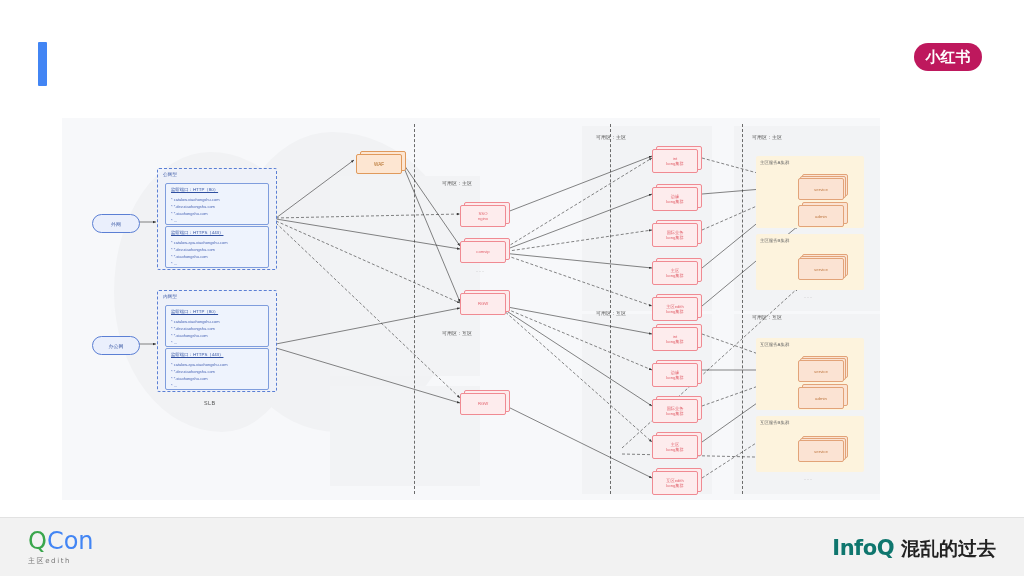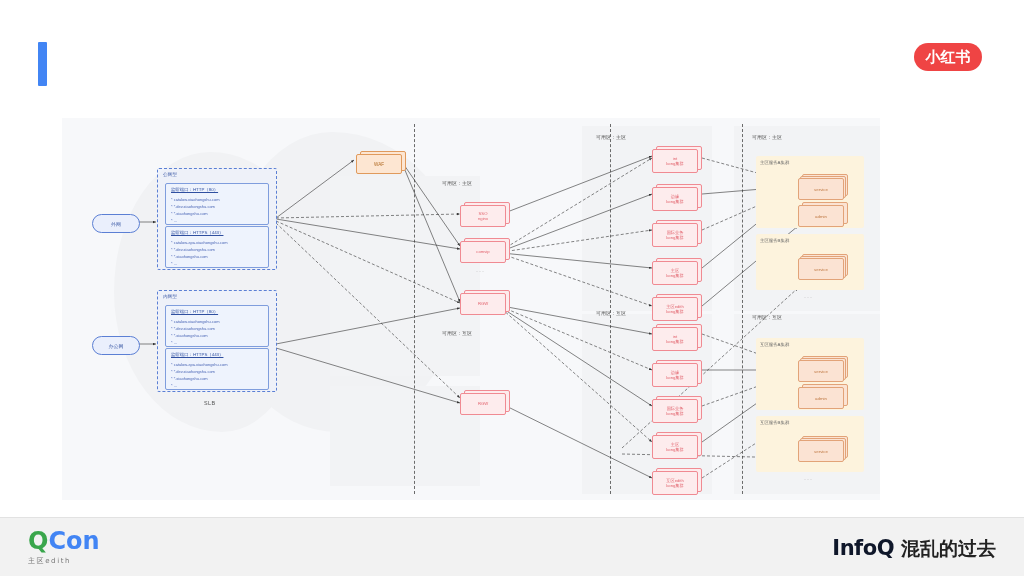--- a/index.html
+++ b/index.html
@@ -8,21 +8,21 @@
     background:#ffffff;
     font-family:"Liberation Sans","DejaVu Sans",sans-serif;
     position:relative;
   }
 
   
   #slide-header{position:absolute;left:0;top:0;width:1024px;height:110px;}
   #title-bar{position:absolute;left:38px;top:42px;width:9px;height:44px;background:#4285f4;border-radius:1px;}
   #page-title{position:absolute;left:60px;top:40px;font-size:38px;line-height:48px;color:#4285f4;
     font-family:"DejaVu Sans","Liberation Sans",sans-serif;font-weight:500;letter-spacing:1px;white-space:nowrap;}
-  #brand-logo{position:absolute;right:42px;top:43px;width:68px;height:28px;background:#ef4444;border-radius:14px;
+  #brand-logo{position:absolute;right:42px;top:43px;width:68px;height:28px;background:#be185d;border-radius:14px;
     display:flex;align-items:center;justify-content:center;color:#fff;font-size:15px;font-weight:bold;
     font-family:"DejaVu Sans","Liberation Sans",sans-serif;letter-spacing:0px;}
 
   
   #diagram{position:absolute;left:62px;top:118px;width:818px;height:382px;background:#f7f8fa;overflow:hidden;}
   #diagram .blobA{position:absolute;left:52px;top:34px;width:200px;height:280px;background:#f1f2f4;border-radius:48% 52% 46% 54%/50% 44% 56% 50%;}
   #diagram .blobB{position:absolute;left:160px;top:14px;width:240px;height:300px;background:#f1f2f4;border-radius:46% 54% 52% 48%/54% 48% 52% 46%;}
 
   
   .vsep{position:absolute;top:6px;height:370px;width:0;border-left:1px dashed #6b6b6b;}
@@ -58,26 +58,26 @@
   .zonehdr{position:absolute;font-size:5px;color:#555;white-space:nowrap;}
   .grouphdr{position:absolute;font-size:4.4px;color:#666;white-space:nowrap;}
   .yellowzone{position:absolute;background:#fdf3dd;border-radius:2px;}
   .ellipsis{position:absolute;font-size:6px;color:#999;letter-spacing:1px;}
 
   #edges{position:absolute;left:0;top:0;width:818px;height:382px;pointer-events:none;}
 
   
   #footer{position:absolute;left:0;bottom:0;width:1024px;height:58px;background:#f2f2f2;border-top:1px solid #e2e2e2;}
   #qcon-logo{position:absolute;left:28px;top:10px;}
-  #qcon-main{font-size:24px;font-weight:bold;line-height:26px;font-family:"DejaVu Sans","Liberation Sans",sans-serif;}
+  #qcon-main{font-size:24px;font-weight:normal;line-height:26px;font-family:"DejaVu Sans","Liberation Sans",sans-serif;}
   #qcon-q{color:#3aa64c;}
   #qcon-con{color:#4285f4;}
   #qcon-sub{font-size:7px;color:#777;letter-spacing:1.6px;margin-top:2px;font-family:"DejaVu Sans","Liberation Sans",sans-serif;}
   #infoq-logo{position:absolute;right:28px;top:18px;display:flex;align-items:baseline;gap:7px;}
-  #infoq-mark{font-size:21px;font-weight:bold;color:#0f172a;font-family:"DejaVu Sans","Liberation Sans",sans-serif;letter-spacing:-.5px;}
+  #infoq-mark{font-size:21px;font-weight:bold;color:#0f766e;font-family:"DejaVu Sans","Liberation Sans",sans-serif;letter-spacing:-.5px;}
   #infoq-name{font-size:19px;font-weight:bold;color:#222;font-family:"DejaVu Sans","Liberation Sans",sans-serif;}
 </style>
 </head>
 <body>
 
 <div id="slide-header">
   <div id="title-bar"></div>
   <div id="brand-logo">小红书</div>
 </div>
 

